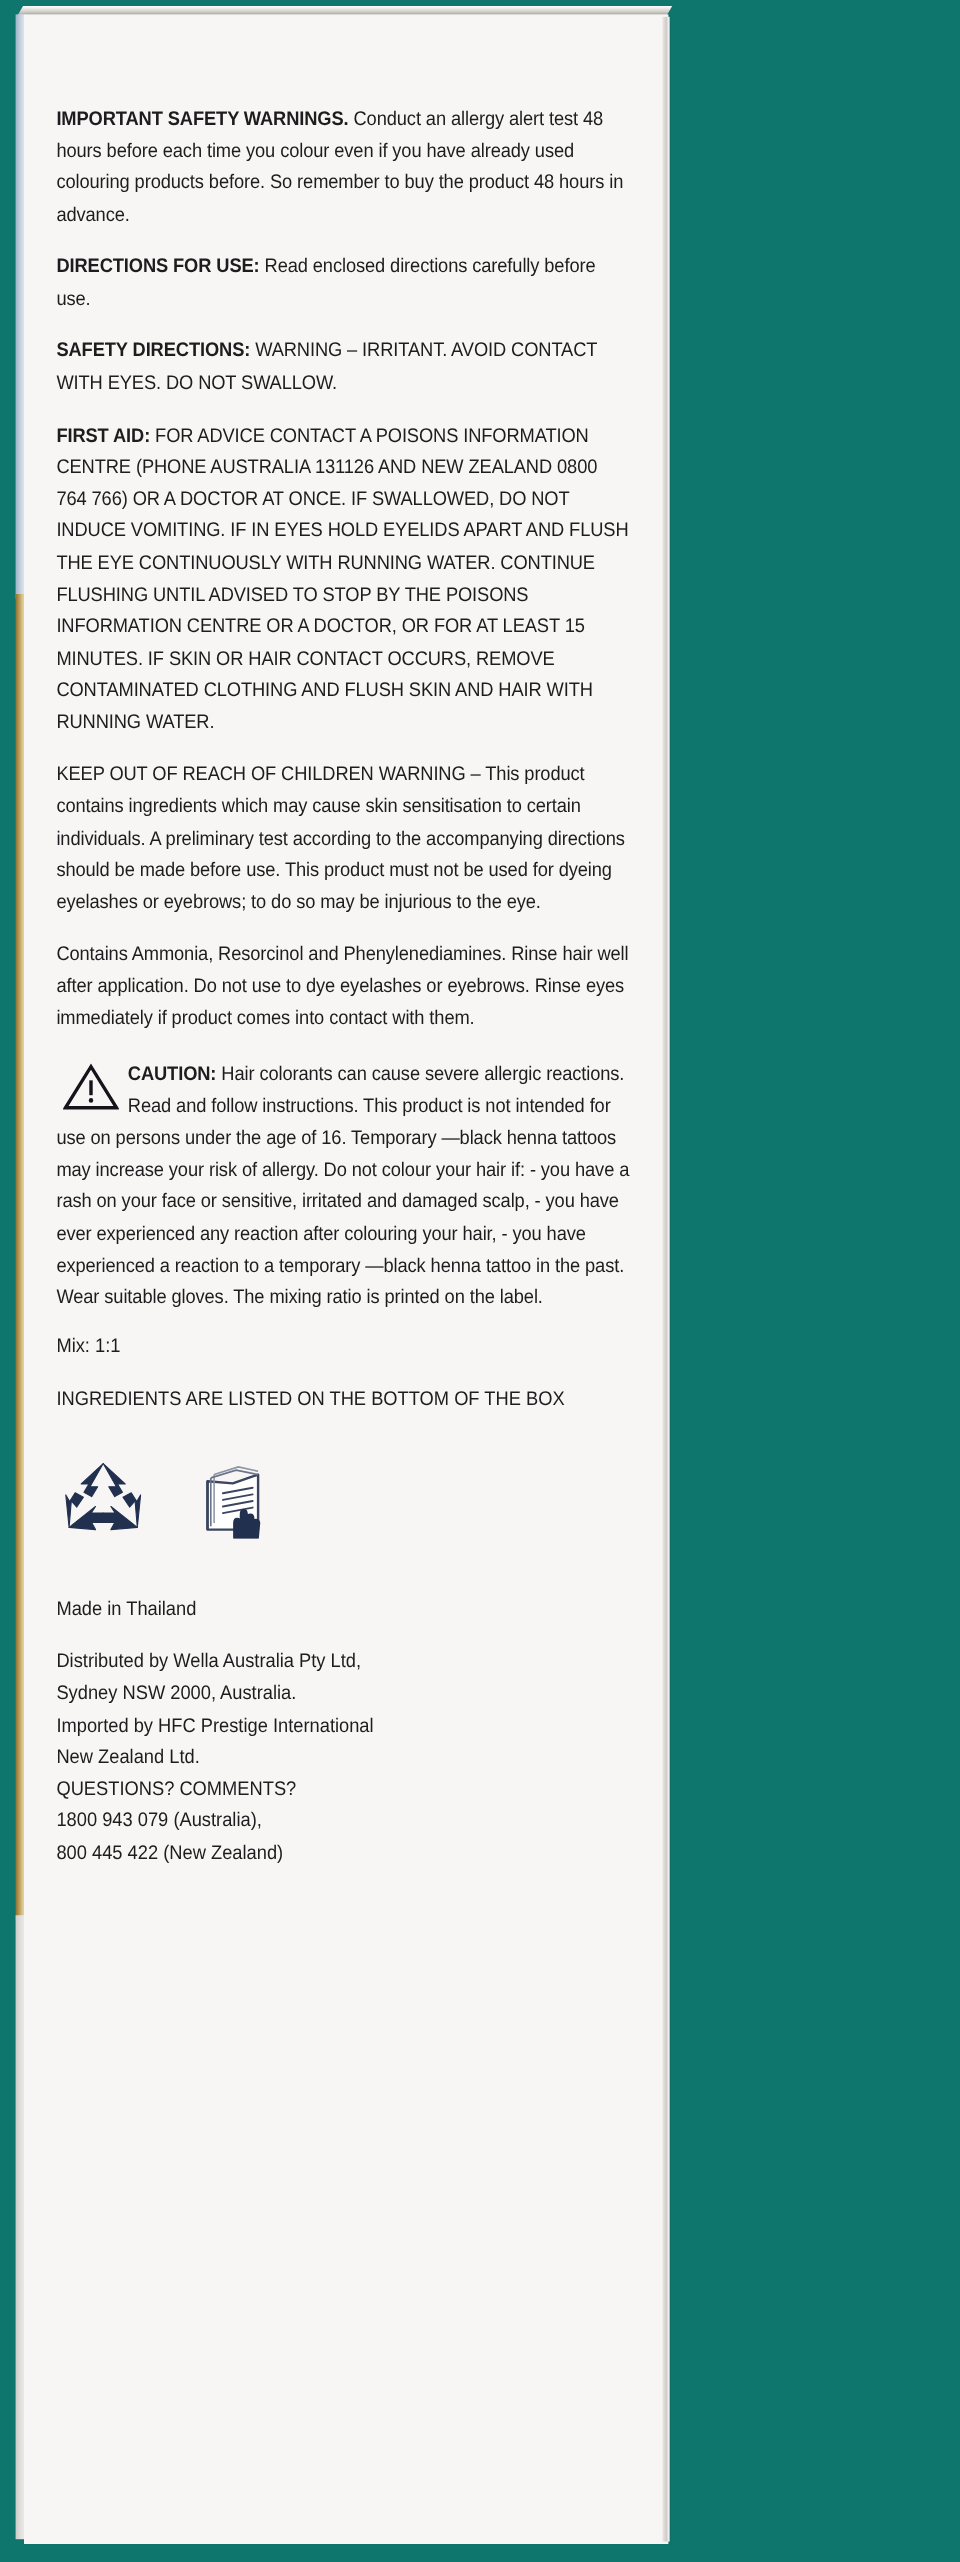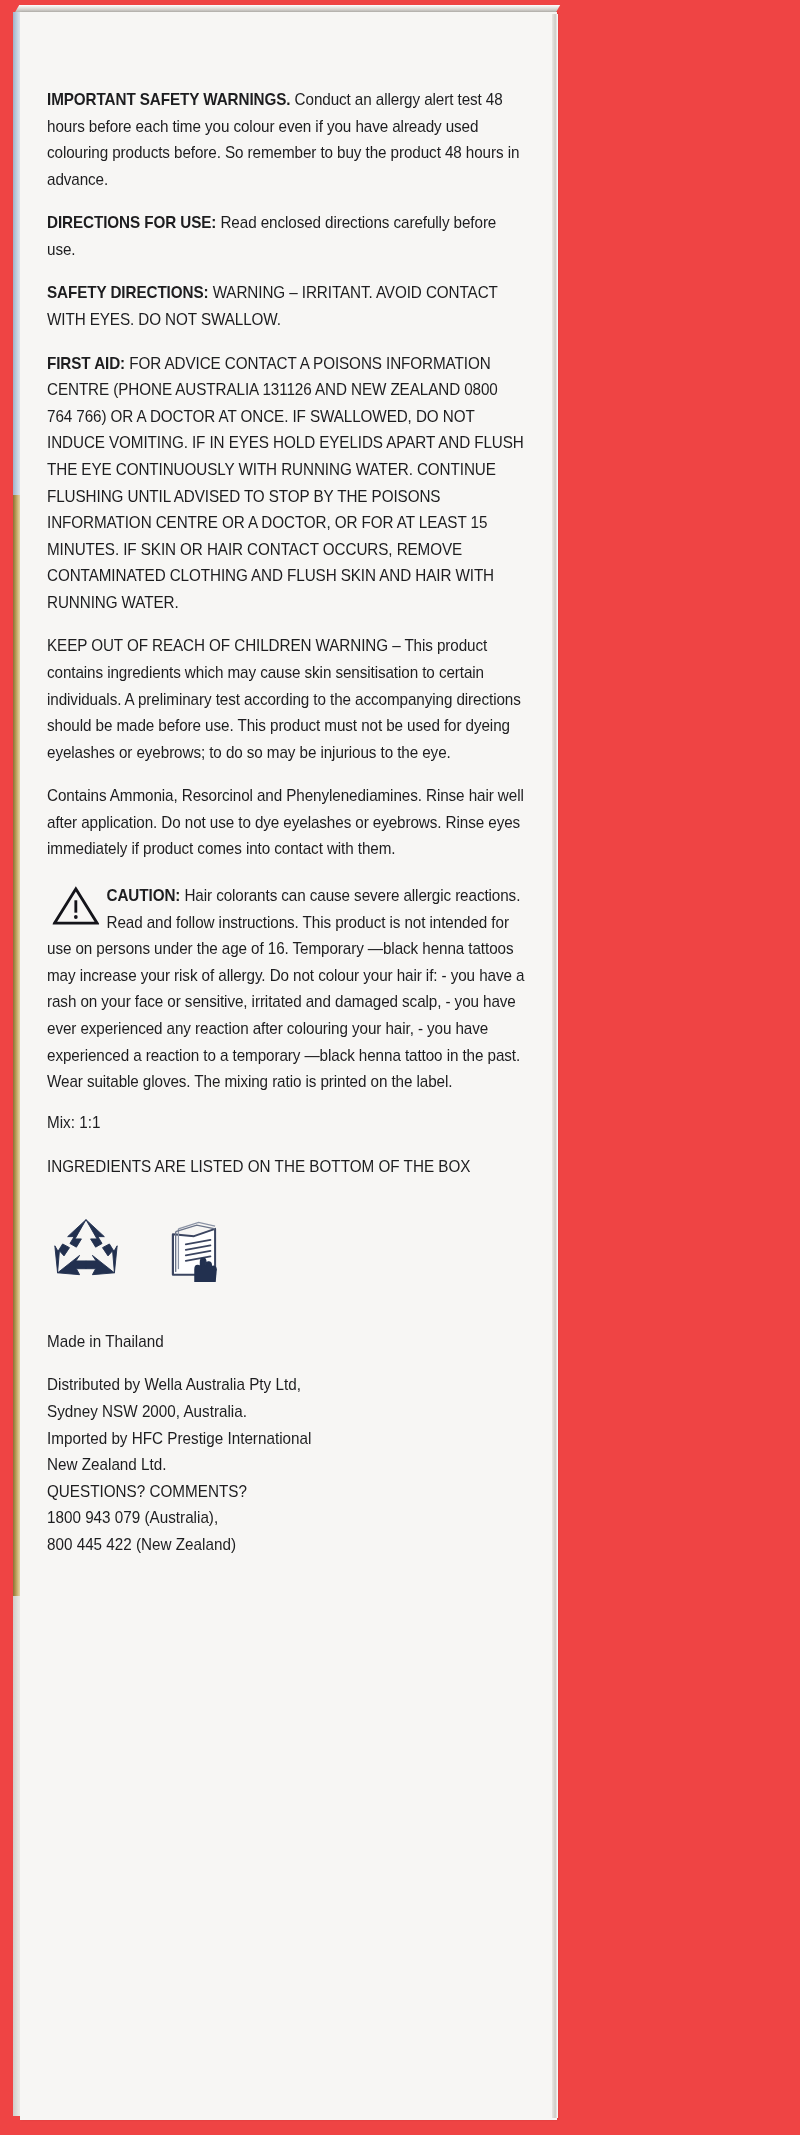--- a/index.html
+++ b/index.html
@@ -12,21 +12,21 @@
     height: 2135px;
     font-family: "Liberation Sans", sans-serif;
     overflow: hidden;
   }
 
   
   .photo {
     position: relative;
     width: 800px;
     height: 2135px;
-    background: #ef4444;
+    background: #0f766e;
     overflow: hidden;
   }
 
   
   .carton-top-edge {
     position: absolute;
     left: 14px;
     top: 5px;
     width: 541px;
     height: 9px;

